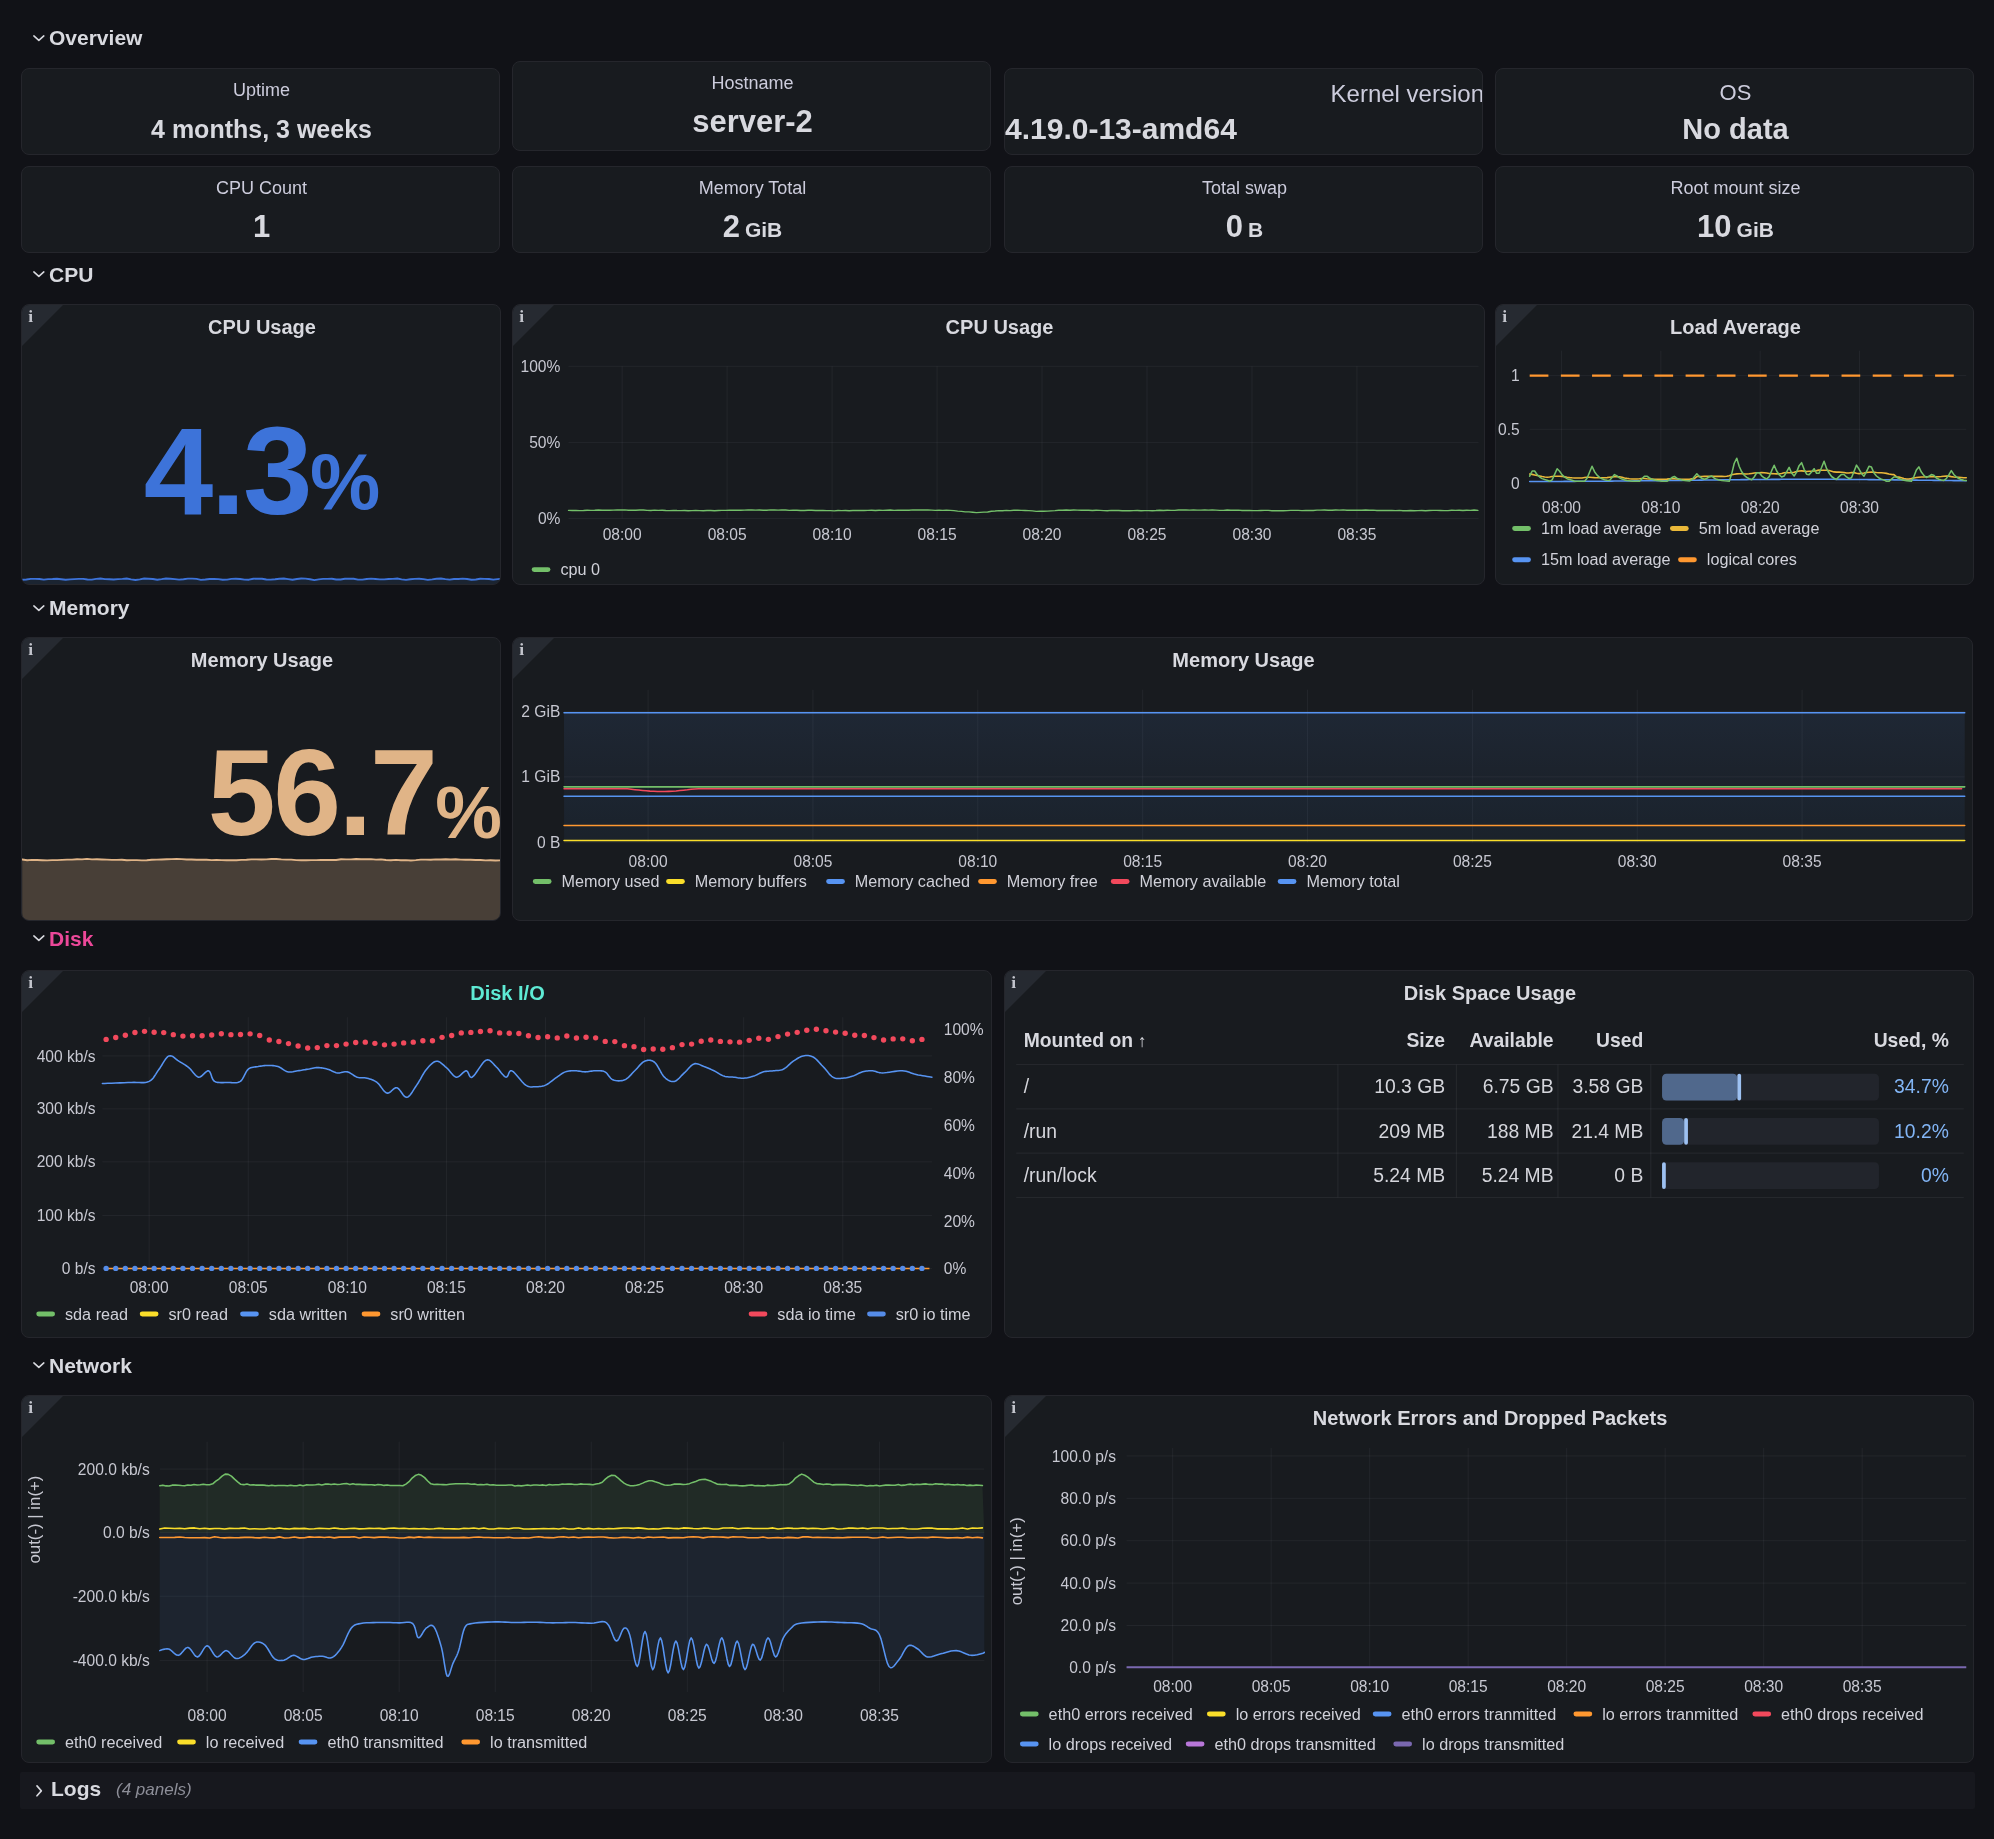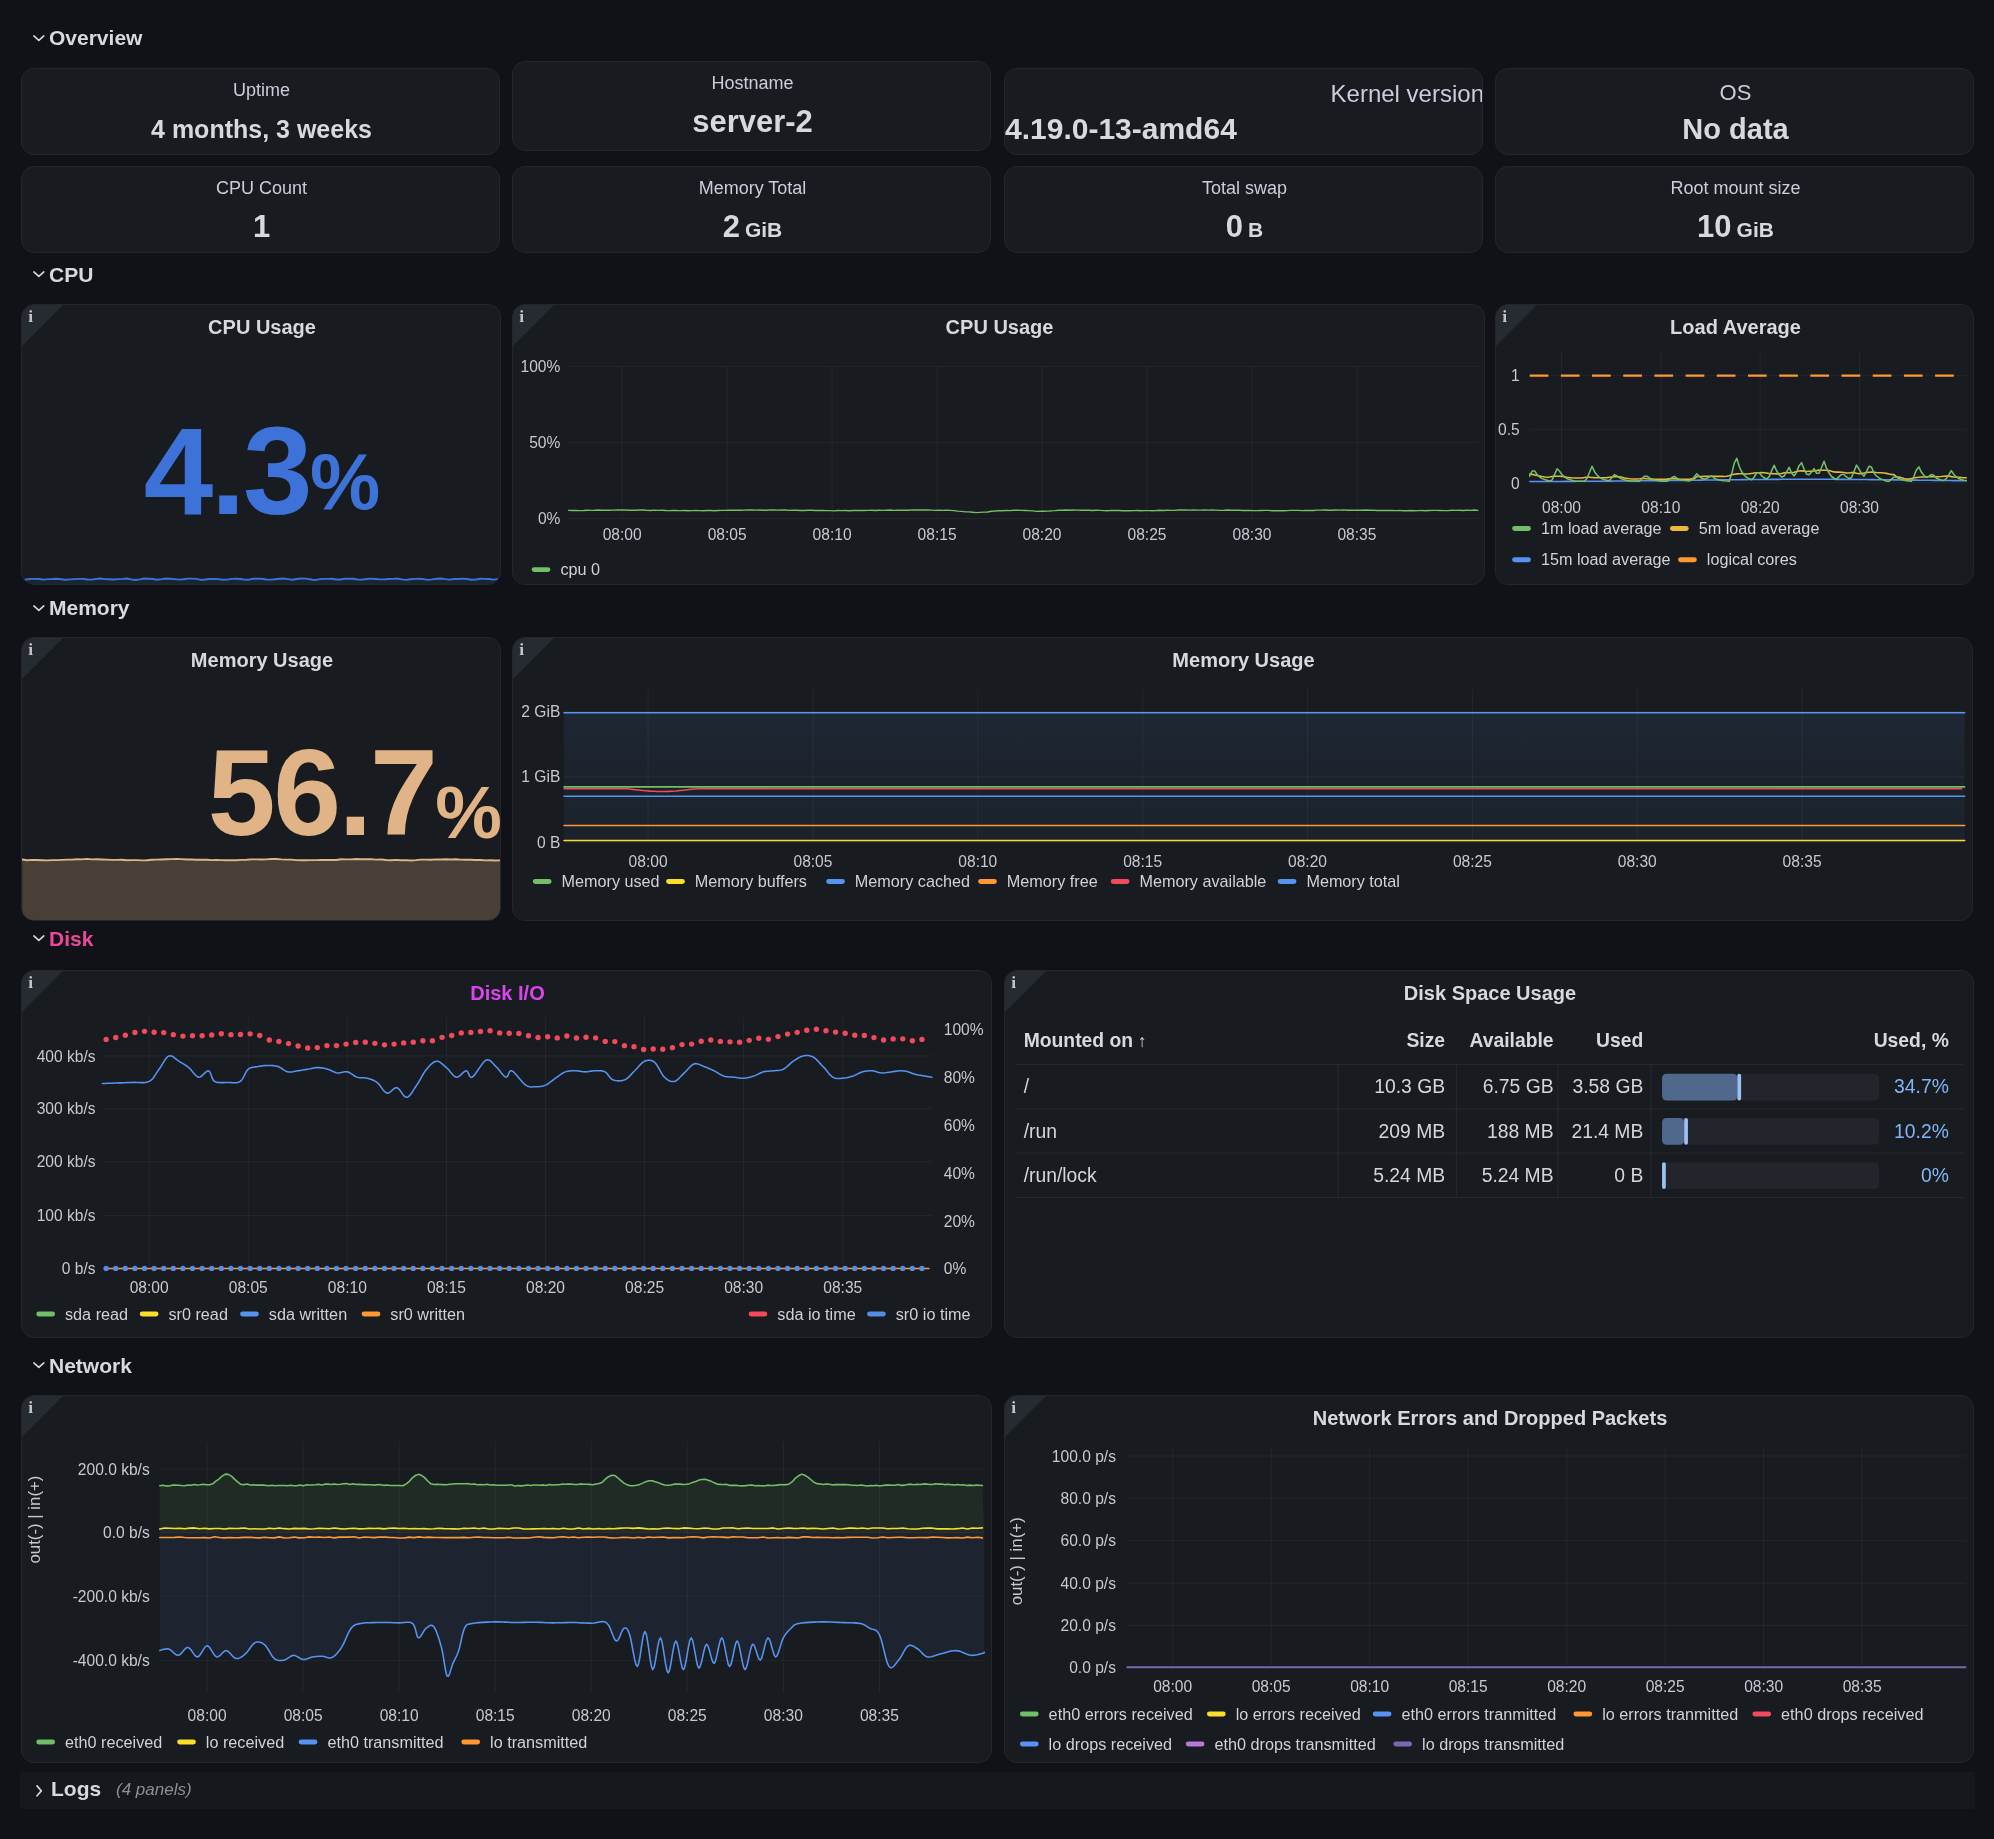--- a/index.html
+++ b/index.html
@@ -1,17 +1,17 @@
 <!DOCTYPE html>
 <html style="font-size:10px"><head><meta charset="utf-8">
 <style>
 html,body{margin:0;padding:0;background:#111217;}
 body{width:1995px;height:1839px;position:relative;overflow:hidden;
 font-family:"Liberation Sans",sans-serif;-webkit-font-smoothing:antialiased;}
-.panel{position:absolute;background:#181b1f;border:0.6px solid #25262c;border-radius:13px;box-sizing:border-box;overflow:hidden;}
+.panel{position:absolute;background:#181b1f;border:0.6px solid #25262c;border-radius:8px;box-sizing:border-box;overflow:hidden;}
 </style></head>
 <body>
 <svg style="position:absolute;left:32px;top:31px" width="13.7" height="13.7" viewBox="0 0 22 22">
     <polyline points="3.0,8.0 11.0,15.0 19.0,8.0" fill="none" stroke="#d8d9df" stroke-width="2.6" stroke-linecap="round" stroke-linejoin="round"></polyline>
   </svg>
 <div style="position:absolute;left:49px;top:38px;transform:translateY(-50%);font-size:21px;font-weight:700;color:#d8d9df">Overview</div>
 <div class="panel" style="left:21px;top:68px;width:479px;height:87px">
     <div style="position:absolute;left:0;top:10.6px;width:479px;text-align:center;font-size:18px;font-weight:500;color:#ccccdc">Uptime</div>
     <div style="position:absolute;left:0;top:42px;width:479px;text-align:center;font-size:25px;font-weight:600;color:#d8d9df;line-height:36px">4 months, 3 weeks</div>
   </div>
@@ -191,21 +191,21 @@
       <text x="1273.0" y="400.0" font-family="Liberation Sans, sans-serif" font-size="26" fill="#d0d1d9" text-anchor="start" font-weight="400">Memory total</text>
     </svg>
   </div>
 <svg style="position:absolute;left:32px;top:931px" width="13.7" height="13.7" viewBox="0 0 22 22">
     <polyline points="3.0,8.0 11.0,15.0 19.0,8.0" fill="none" stroke="#d8d9df" stroke-width="2.6" stroke-linecap="round" stroke-linejoin="round"></polyline>
   </svg>
 <div style="position:absolute;left:49px;top:939px;transform:translateY(-50%);font-size:21px;font-weight:700;color:#ec4899">Disk</div>
 <div class="panel" style="left:21px;top:970px;width:971px;height:368px">
     <div style="position:absolute;left:0;top:0;width:41px;height:41px;background:#262a31;clip-path:polygon(0 0,100% 0,0 100%)"></div>
     <div style="position:absolute;left:6.2px;top:1.2px;font-family:'Liberation Serif',serif;font-weight:700;font-size:17.5px;color:#c3c5cd">i</div>
-    <div style="position:absolute;left:0;top:11.2px;width:971px;text-align:center;font-size:20px;font-weight:600;color:#d946ef">Disk I/O</div>
+    <div style="position:absolute;left:0;top:11.2px;width:971px;text-align:center;font-size:20px;font-weight:600;color:#5eead4">Disk I/O</div>
     <svg style="position:absolute;left:0;top:0" width="971" height="368" viewBox="0 0 1558 590">
       <line x1="129.0" y1="136.0" x2="1460.0" y2="136.0" stroke="rgba(204,204,220,0.07)" stroke-width="1.5"></line>
       <line x1="129.0" y1="221.0" x2="1460.0" y2="221.0" stroke="rgba(204,204,220,0.07)" stroke-width="1.5"></line>
       <line x1="129.0" y1="306.0" x2="1460.0" y2="306.0" stroke="rgba(204,204,220,0.07)" stroke-width="1.5"></line>
       <line x1="129.0" y1="392.0" x2="1460.0" y2="392.0" stroke="rgba(204,204,220,0.07)" stroke-width="1.5"></line>
       <line x1="129.0" y1="477.0" x2="1460.0" y2="477.0" stroke="rgba(204,204,220,0.07)" stroke-width="1.5"></line>
       <line x1="204.0" y1="74.0" x2="204.0" y2="477.0" stroke="rgba(204,204,220,0.07)" stroke-width="1.5"></line>
       <line x1="363.0" y1="74.0" x2="363.0" y2="477.0" stroke="rgba(204,204,220,0.07)" stroke-width="1.5"></line>
       <line x1="522.0" y1="74.0" x2="522.0" y2="477.0" stroke="rgba(204,204,220,0.07)" stroke-width="1.5"></line>
       <line x1="681.0" y1="74.0" x2="681.0" y2="477.0" stroke="rgba(204,204,220,0.07)" stroke-width="1.5"></line>

